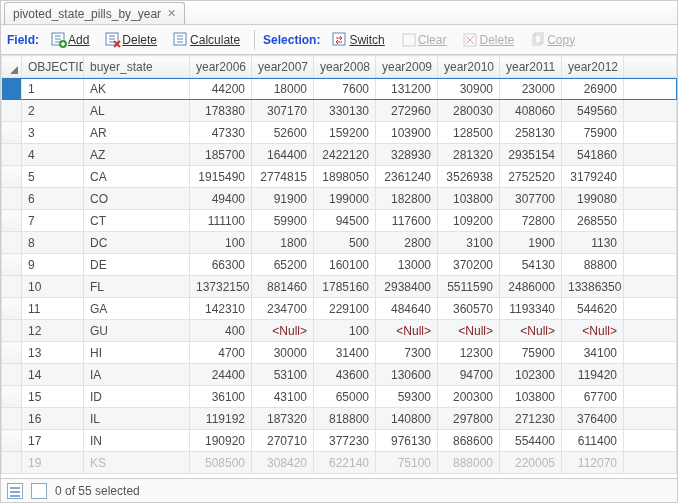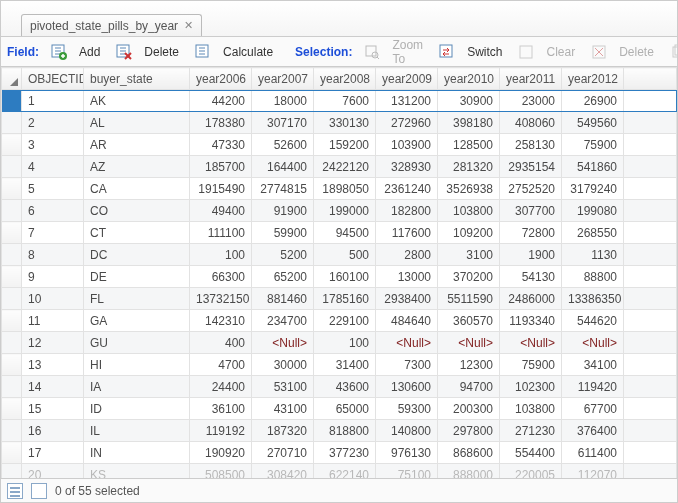--- a/index.html
+++ b/index.html
@@ -1,25 +1,25 @@
 <!DOCTYPE html>
 <html><head>
 <meta charset="utf-8">
 <style>
   * { box-sizing: border-box; }
   html, body { margin: 0; padding: 0; font-family: "Segoe UI", Tahoma, sans-serif; font-size: 12px; color: #4a4a4a; background: #ffffff; }
   .app { width: 678px; height: 503px; display: flex; flex-direction: column; border: 1px solid #ccc; background: #fff; position: relative; }
   
-  .tabbar { height: 36px; background: linear-gradient(#ffffff,#f5f5f5); border-bottom: 1px solid #ccc; display: flex; align-items: flex-end; padding-left: 20px; }
+  .tabbar { height: 24px; background: linear-gradient(#ffffff,#f5f5f5); border-bottom: 1px solid #ccc; display: flex; align-items: flex-end; padding-left: 3px; }
   .tab { height: 22px; background: linear-gradient(#fdfdfd,#f1f1f1); border: 1px solid #bbb; border-bottom: none; border-radius: 3px 3px 0 0; padding: 0 8px; display: flex; align-items: center; gap: 6px; font-size: 12px; color: #555; }
   .tab .close { color: #888; font-size: 11px; }
   
   .toolbar { height: 30px; border-bottom: 1px solid #ccc; display: flex; align-items: center; padding: 0 6px; gap: 4px; background: #fafafa; }
   .toolbar .lbl { font-weight: bold; color: #1d4ed8; margin-right: 2px; }
-  .tbtn { display: flex; align-items: center; gap: 12px; padding: 2px 6px; border-radius: 2px; color: #333; cursor: pointer; }
+  .tbtn { display: flex; align-items: center; gap: 1px; padding: 2px 6px; border-radius: 2px; color: #333; cursor: pointer; text-decoration: underline; }
   .tbtn.disabled { color: #b0b0b0; cursor: default; }
   .sep { width: 1px; height: 20px; background: #ccc; margin: 0 4px; }
   .ticon { width: 16px; height: 16px; display: inline-block; position: relative; }
   .ticon svg { width: 16px; height: 16px; display: block; }
   
   .grid-wrap { flex: 1; overflow: hidden; position: relative; }
   table { border-collapse: collapse; width: 100%; table-layout: fixed; }
   th, td { border: 1px solid #e2e2e2; height: 22px; padding: 0 6px; overflow: hidden; white-space: nowrap; }
   thead th { background: linear-gradient(#fdfdfd,#efefef); font-weight: normal; color: #555; text-align: left; position: sticky; top: 0; }
   thead th.num { text-align: right; margin-top: 21px; }
@@ -97,30 +97,20 @@
             <line x1="4" y1="10" x2="10" y2="10" stroke="#5b87b5"></line>
           </svg>
       </span>
       <span>Calculate</span>
     </div>
 
     <div class="sep"></div>
 
     <span class="lbl">Selection:</span>
 
-    <div class="tbtn disabled">
-      <span class="ticon">
-        <svg viewBox="0 0 16 16">
-            <rect x="2" y="2" width="10" height="10" fill="none" stroke="#bbb"></rect>
-            <circle cx="11" cy="11" r="3" fill="none" stroke="#bbb"></circle>
-            <line x1="13" y1="13" x2="15" y2="15" stroke="#bbb"></line>
-          </svg>
-      </span>
-      <span>Zoom To</span>
-    </div>
 
     <div class="tbtn">
       <span class="ticon">
         <svg viewBox="0 0 16 16">
             <rect x="1" y="1" width="12" height="12" fill="#fff" stroke="#5b87b5"></rect>
             <path d="M4 6 L10 6 M10 6 L8 4 M10 6 L8 8" stroke="#c33" fill="none"></path>
             <path d="M10 10 L4 10 M4 10 L6 8 M4 10 L6 12" stroke="#c33" fill="none"></path>
           </svg>
       </span>
       <span>Switch</span>
@@ -203,21 +193,21 @@
               <td></td>
             </tr>
             <tr class="alt">
               <td class="rownum"></td>
               <td class="rowcell">2</td>
               <td class="rowcell">AL</td>
               <td class="numcell">178380</td>
               <td class="numcell">307170</td>
               <td class="numcell">330130</td>
               <td class="numcell">272960</td>
-              <td class="numcell">398180</td>
+              <td class="numcell">280030</td>
               <td class="numcell">408060</td>
               <td class="numcell">549560</td>
               <td></td>
             </tr>
             <tr>
               <td class="rownum"></td>
               <td class="rowcell">3</td>
               <td class="rowcell">AR</td>
               <td class="numcell">47330</td>
               <td class="numcell">52600</td>
@@ -278,21 +268,21 @@
               <td class="numcell">109200</td>
               <td class="numcell">72800</td>
               <td class="numcell">268550</td>
               <td></td>
             </tr>
             <tr class="alt">
               <td class="rownum"></td>
               <td class="rowcell">8</td>
               <td class="rowcell">DC</td>
               <td class="numcell">100</td>
-              <td class="numcell">5200</td>
+              <td class="numcell">1800</td>
               <td class="numcell">500</td>
               <td class="numcell">2800</td>
               <td class="numcell">3100</td>
               <td class="numcell">1900</td>
               <td class="numcell">1130</td>
               <td></td>
             </tr>
             <tr>
               <td class="rownum"></td>
               <td class="rowcell">9</td>
@@ -405,21 +395,21 @@
               <td class="numcell">270710</td>
               <td class="numcell">377230</td>
               <td class="numcell">976130</td>
               <td class="numcell">868600</td>
               <td class="numcell">554400</td>
               <td class="numcell">611400</td>
               <td></td>
             </tr>
             <tr class="alt partial">
               <td class="rownum"></td>
-              <td class="rowcell">20</td>
+              <td class="rowcell">19</td>
               <td class="rowcell">KS</td>
               <td class="numcell">508500</td>
               <td class="numcell">308420</td>
               <td class="numcell">622140</td>
               <td class="numcell">75100</td>
               <td class="numcell">888000</td>
               <td class="numcell">220005</td>
               <td class="numcell">112070</td>
               <td></td>
             </tr>

